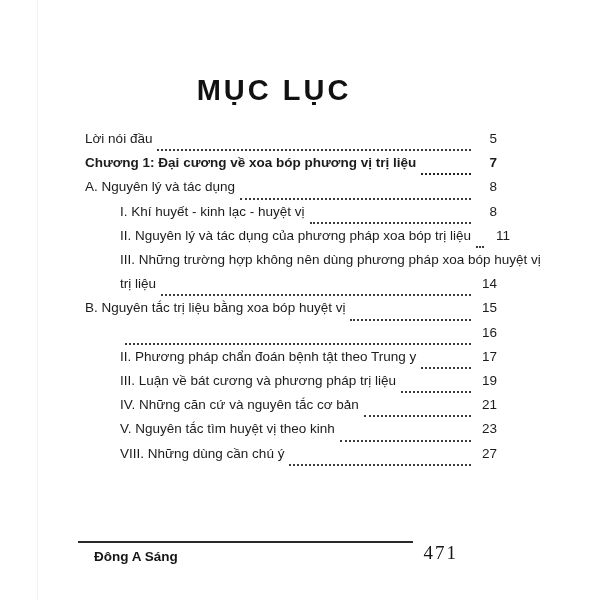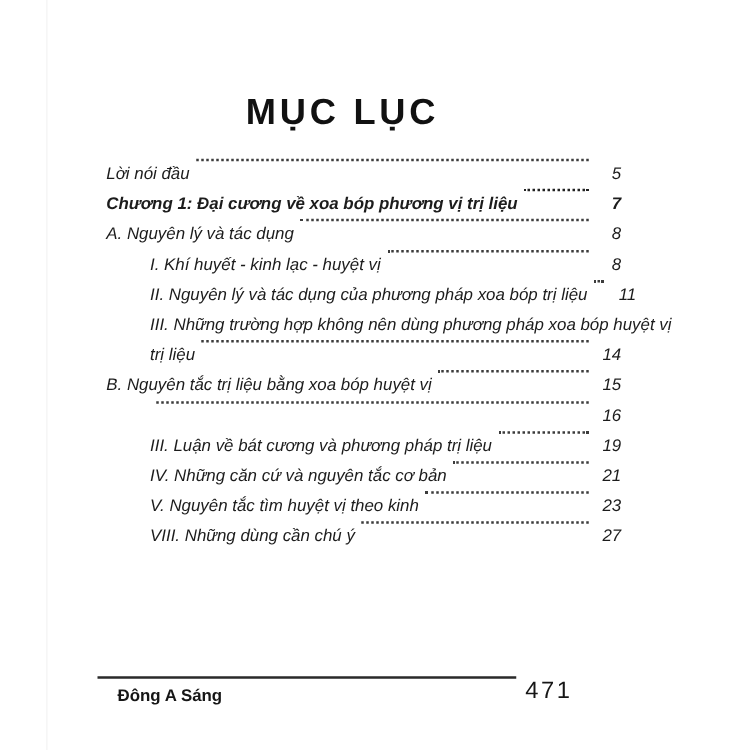--- a/index.html
+++ b/index.html
@@ -38,25 +38,24 @@
     color: #111111;
   }
   .toc {
     position: absolute;
     top: 127px;
     left: 85px;
     width: 412px;
   }
   .row {
     display: flex;
-    align-items: flex-start;
+    align-items: flex-end;
     line-height: 24.2px;
     font-size: 13.5px;
     white-space: nowrap;
-    font-style: italic;
   }
   .row--l1 { padding-left: 35px; }
   .row--bold { font-weight: bold; }
   .label { flex: 0 1 auto; overflow: visible; }
   .dots {
     flex: 1 1 auto;
     min-width: 8px;
     margin: 0 4px 0 5px;
     border-bottom: 2px dotted #3c3c3c;
   }
@@ -79,21 +78,21 @@
     left: 78px;
     font-size: 13.5px;
     font-weight: bold;
     color: #161616;
     padding-left: 16px;
   }
   .folio {
     position: absolute;
     top: 542px;
     right: 90px;
-    font-family: Liberation Sans, sans-serif;
+    font-family: Liberation Serif, serif;
     font-size: 19px;
     letter-spacing: 2px;
     color: #161616;
   }
 </style>
 </head>
 <body>
 
 <div class="sheet">
 
@@ -146,20 +145,25 @@
       <span class="label">B. Nguyên tắc trị liệu bằng xoa bóp huyệt vị</span>
       <span class="dots"></span>
       <span class="pagenum">15</span>
     </div>
 
     <div class="row row--l1">
       <span class="dots"></span>
       <span class="pagenum">16</span>
     </div>
 
+    <div class="row row--l1">
+      <span class="label">II. Phương pháp chẩn đoán bệnh tật theo Trung y</span>
+      <span class="dots"></span>
+      <span class="pagenum">17</span>
+    </div>
 
     <div class="row row--l1">
       <span class="label">III. Luận về bát cương và phương pháp trị liệu</span>
       <span class="dots"></span>
       <span class="pagenum">19</span>
     </div>
 
     <div class="row row--l1">
       <span class="label">IV. Những căn cứ và nguyên tắc cơ bản</span>
       <span class="dots"></span>

